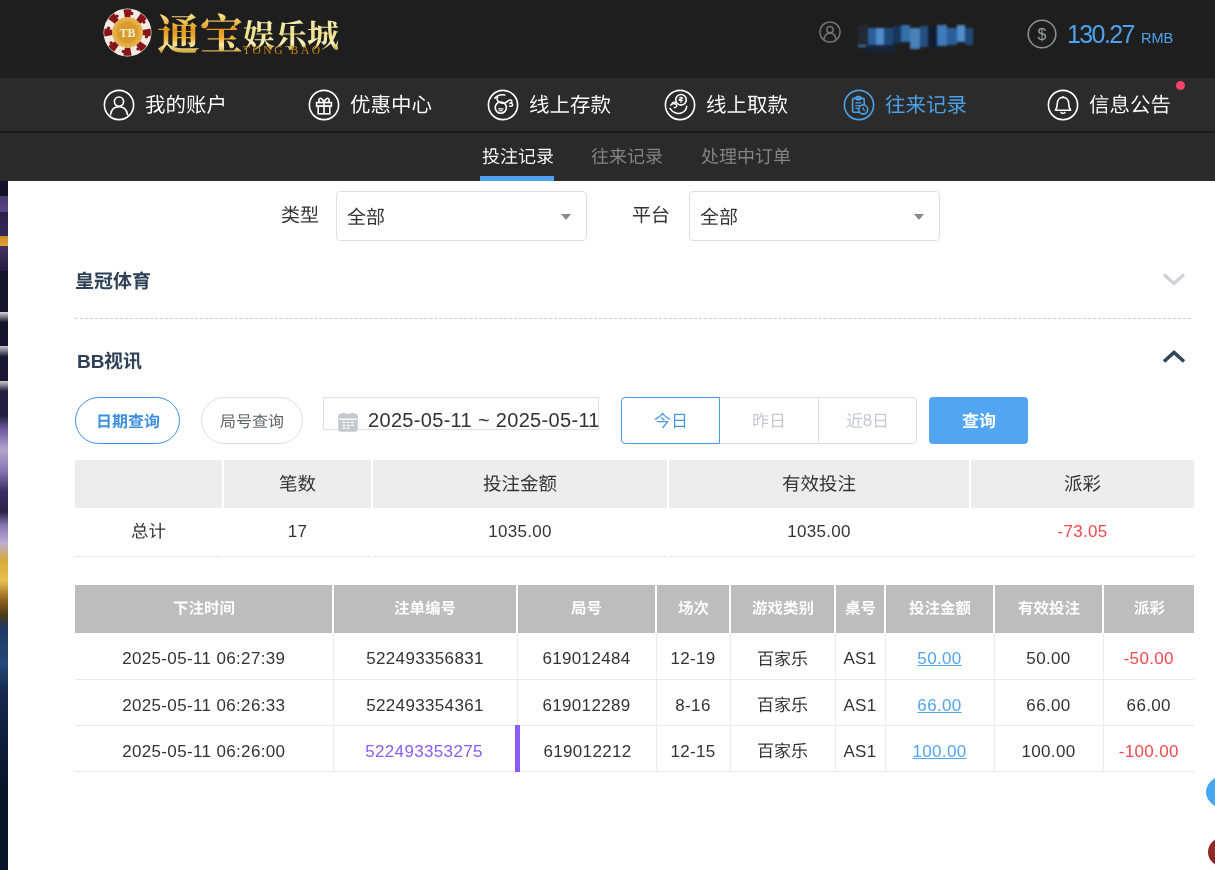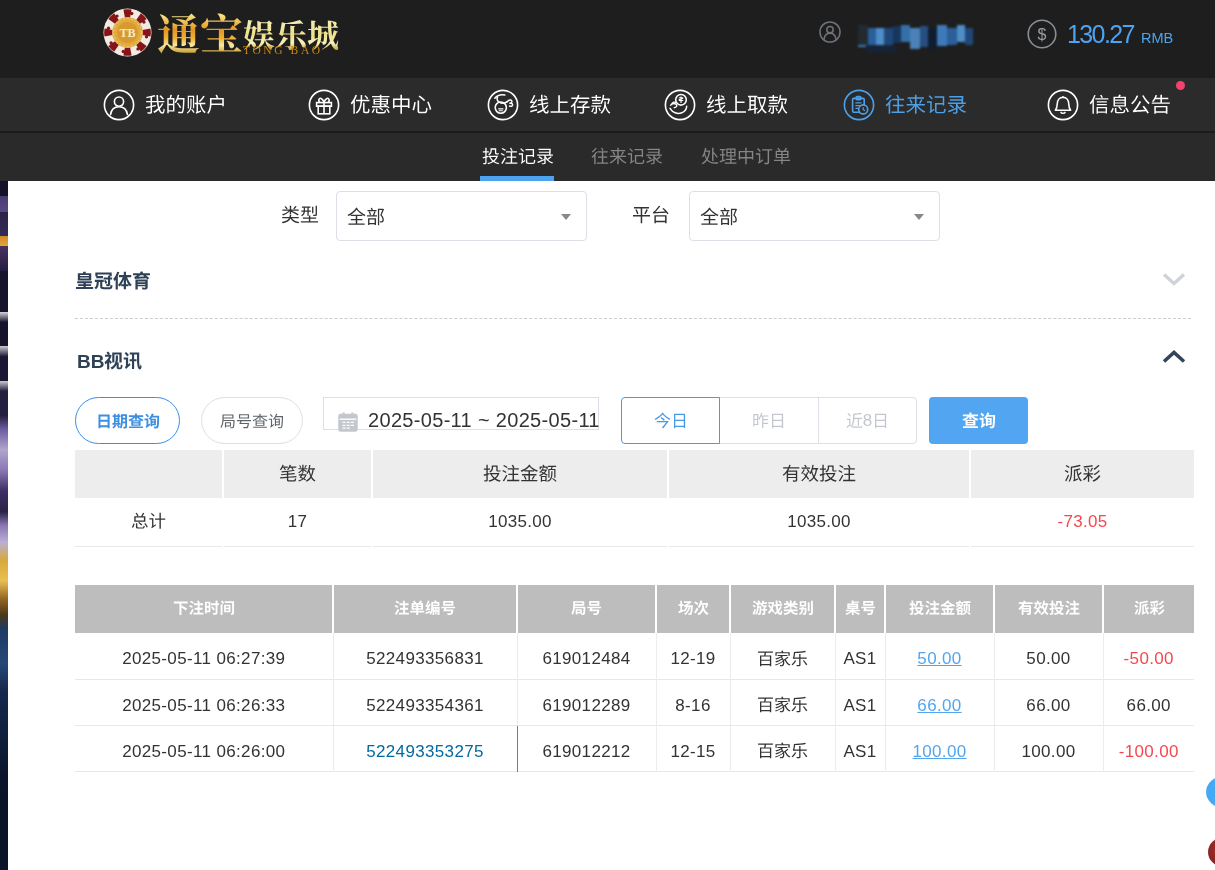--- a/index.html
+++ b/index.html
@@ -349,21 +349,21 @@
     </svg>
   </div>
 <div class="btn" style="left:929px;top:397px;width:99px;background:#52a5f0;border-radius:4px">
     <svg class="zh" width="34.0" height="17" viewBox="0 -880 2000 1000" fill="#fff">
       <g transform="scale(1,-1)">
         <use href="#B67e5" x="0"></use>
         <use href="#B8be2" x="1000"></use>
       </g>
     </svg>
   </div>
-<table class="sumtbl" style="left:75px;top:450px">
+<table class="sumtbl" style="left:75px;top:460px">
     <tbody>
       <tr>
         <td style="width:148px;height:48px;background:#ededed"></td>
         <td style="width:149px;height:48px;background:#ededed"><svg class="zh" width="37.0" height="18.5" viewBox="0 -880 2000 1000" fill="#333">
             <g transform="scale(1,-1)">
               <use href="#R7b14" x="0"></use>
               <use href="#R6570" x="1000"></use>
             </g>
           </svg></td>
         <td style="width:296px;height:48px;background:#ededed"><svg class="zh" width="74.0" height="18.5" viewBox="0 -880 4000 1000" fill="#333">
@@ -500,21 +500,21 @@
               <use href="#R4e50" x="2000"></use>
             </g>
           </svg></td>
         <td style="width:50px;font-size:17px;color:#333;border-right:1px solid #ececec">AS1</td>
         <td style="width:109px;font-size:17px;border-right:1px solid #ececec"><span style="color:#53a5ef;text-decoration:underline">66.00</span></td>
         <td style="width:109px;font-size:17px;color:#333;border-right:1px solid #ececec">66.00</td>
         <td style="width:92px;font-size:17px;color:#333">66.00</td>
       </tr>
       <tr class="mrow" style="border-bottom:1px solid #e8e8e8">
         <td style="width:258px;height:46px;font-size:17px;color:#333;border-right:1px solid #ececec">2025-05-11 06:26:00</td>
-        <td style="width:184px;font-size:17px;color:#0369a1;border-right:1px solid #8b5cf6">522493353275</td>
+        <td style="width:184px;font-size:17px;color:#8b5cf6;border-right:5px solid #8b5cf6">522493353275</td>
         <td style="width:139px;font-size:17px;color:#333;border-right:1px solid #ececec">619012212</td>
         <td style="width:74px;font-size:17px;color:#333;border-right:1px solid #ececec">12-15</td>
         <td style="width:105px;border-right:1px solid #ececec"><svg class="zh" width="51.0" height="17" viewBox="0 -880 3000 1000" fill="#333">
             <g transform="scale(1,-1)">
               <use href="#R767e" x="0"></use>
               <use href="#R5bb6" x="1000"></use>
               <use href="#R4e50" x="2000"></use>
             </g>
           </svg></td>
         <td style="width:50px;font-size:17px;color:#333;border-right:1px solid #ececec">AS1</td>

